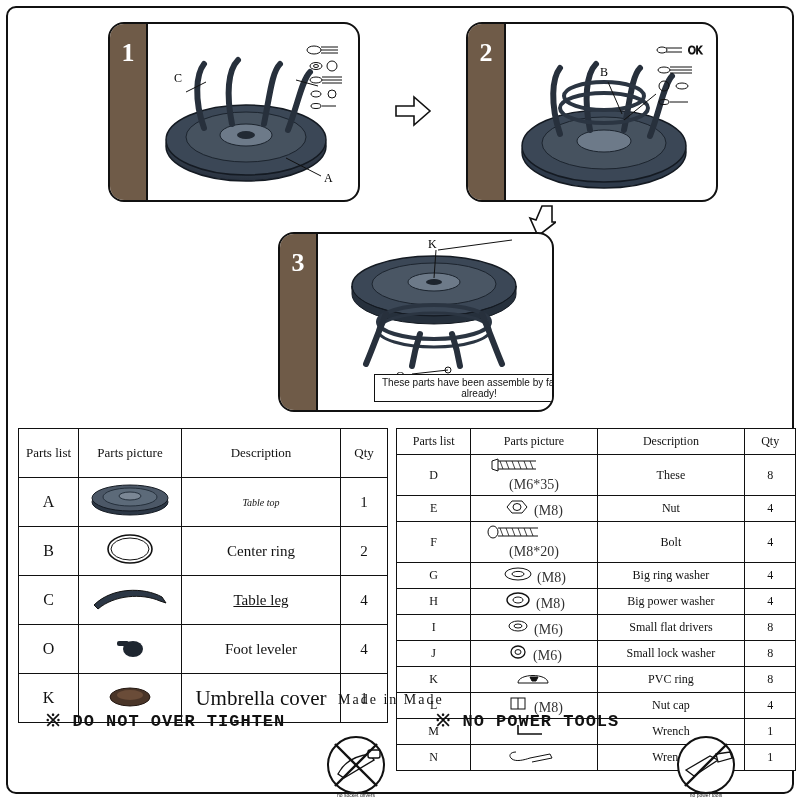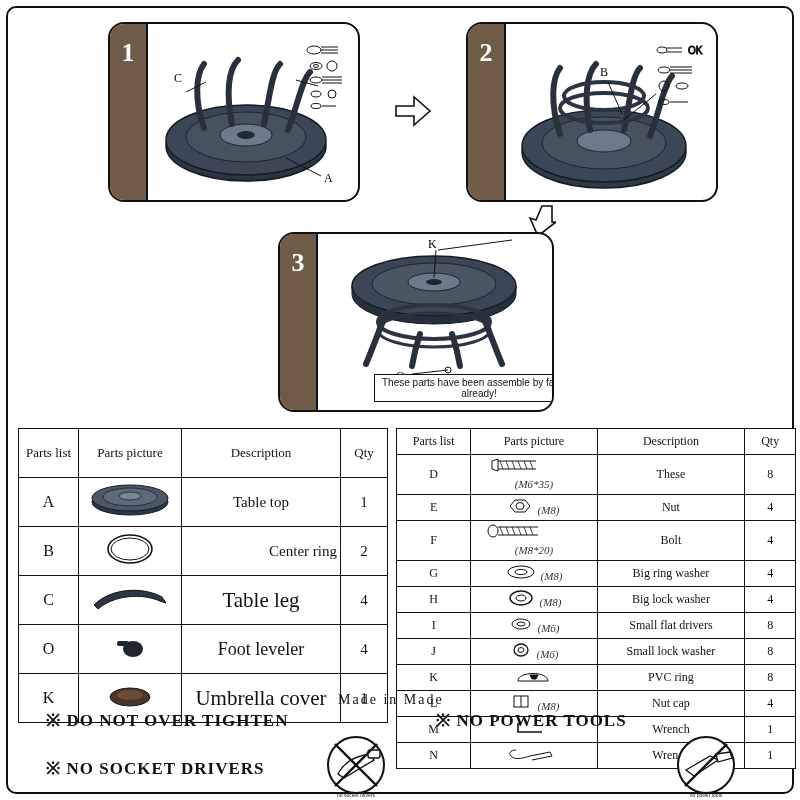--- a/index.html
+++ b/index.html
@@ -54,29 +54,29 @@
     font-weight:normal;padding:2px 3px;
   }
   #tableLeft{left:10px;top:420px;width:370px;}
   #tableRight{left:388px;top:420px;width:400px;}
   #tableLeft td,#tableLeft th{height:44px;}
   #tableRight td,#tableRight th{height:21px;font-size:12px;}
 
   .part-letter{font-size:16px;}
   .pic-cell{width:96px;}
   .qty-cell{width:40px;}
-  .code{font-size:11px;color:#333;font-style:italic;}
+  .code{font-size:14px;color:#333;}
 
   
   .madein{
     position:absolute;left:330px;top:684px;font-size:14px;letter-spacing:2px;
   }
   .warn{
     position:absolute;font-weight:bold;font-size:17px;letter-spacing:1px;
-    font-family:Liberation Serif, serif;
+    font-family:Liberation Mono, monospace;
   }
   #warn1{left:38px;top:700px;}
   #warn2{left:428px;top:700px;}
   #warn3{left:38px;top:748px;}
 
   .nosign{position:absolute;}
   #nosign1{left:300px;top:726px;width:96px;height:66px;}
   #nosign2{left:650px;top:726px;width:96px;height:66px;}
   .nosign .cap{
     position:absolute;bottom:2px;left:0;width:100%;text-align:center;
@@ -232,53 +232,53 @@
       <tr>
         <td class="part-letter">A</td>
         <td class="pic-cell">
           <svg width="84" height="36" viewBox="0 0 84 36">
             <ellipse cx="42" cy="20" rx="38" ry="13" fill="#2c3745" stroke="#141a22"></ellipse>
             <ellipse cx="42" cy="16" rx="38" ry="13" fill="#4c5867" stroke="#141a22"></ellipse>
             <ellipse cx="42" cy="15" rx="27" ry="9" fill="#5c6a79" stroke="#25303c"></ellipse>
             <ellipse cx="42" cy="14" rx="11" ry="4" fill="#7b8795" stroke="#25303c"></ellipse>
           </svg>
         </td>
-        <td style="font-size:15px;">Table top</td>
+        <td style="font-size:10px;font-style:italic;">Table top</td>
         <td class="qty-cell" style="font-size:15px;">1</td>
       </tr>
       <tr>
         <td class="part-letter">B</td>
         <td class="pic-cell">
           <svg width="60" height="34" viewBox="0 0 60 34">
             <ellipse cx="30" cy="17" rx="22" ry="14" fill="none" stroke="#111" stroke-width="1.6"></ellipse>
             <ellipse cx="30" cy="17" rx="19" ry="11" fill="none" stroke="#111" stroke-width="1"></ellipse>
           </svg>
         </td>
-        <td style="font-size:15px;text-align:right;">Center ring</td>
+        <td style="font-size:15px;">Center ring</td>
         <td class="qty-cell" style="font-size:15px;">2</td>
       </tr>
       <tr>
         <td class="part-letter">C</td>
         <td class="pic-cell">
           <svg width="84" height="34" viewBox="0 0 84 34">
             <path d="M6 24 C24 6 56 6 74 16 L78 22 L72 20 C54 12 26 14 10 28 Z" fill="#2c3745" stroke="#111"></path>
           </svg>
         </td>
-        <td style="font-size:21px;">Table leg</td>
+        <td style="font-size:15px;text-decoration:underline;">Table leg</td>
         <td class="qty-cell" style="font-size:15px;">4</td>
       </tr>
       <tr>
         <td class="part-letter">O</td>
         <td class="pic-cell">
           <svg width="50" height="32" viewBox="0 0 50 32">
             <ellipse cx="28" cy="18" rx="10" ry="8" fill="#1e2630"></ellipse>
             <rect x="12" y="10" width="12" height="5" rx="2" fill="#1e2630"></rect>
           </svg>
         </td>
-        <td style="font-size:18px;">Foot leveler</td>
+        <td style="font-size:15px;">Foot leveler</td>
         <td class="qty-cell" style="font-size:15px;">4</td>
       </tr>
       <tr>
         <td class="part-letter">K</td>
         <td class="pic-cell">
           <svg width="62" height="30" viewBox="0 0 62 30">
             <ellipse cx="31" cy="16" rx="20" ry="9" fill="#4a3528" stroke="#241812"></ellipse>
             <ellipse cx="31" cy="14" rx="13" ry="5" fill="#6a4c38"></ellipse>
           </svg>
         </td>
@@ -356,21 +356,21 @@
 
       <tr>
         <td>H</td>
         <td>
           <svg width="30" height="16" viewBox="0 0 30 16">
             <ellipse cx="15" cy="8" rx="11" ry="7" fill="none" stroke="#111" stroke-width="1.4"></ellipse>
             <ellipse cx="15" cy="8" rx="5" ry="3" fill="none" stroke="#111"></ellipse>
           </svg>
           <span class="code">(M8)</span>
         </td>
-        <td>Big lock washer</td>
+        <td>Big power washer</td>
         <td>4</td>
       </tr>
 
       <tr>
         <td>I</td>
         <td>
           <svg width="26" height="16" viewBox="0 0 26 16">
             <ellipse cx="13" cy="8" rx="9" ry="5" fill="none" stroke="#111"></ellipse>
             <ellipse cx="13" cy="8" rx="4" ry="2" fill="none" stroke="#111"></ellipse>
           </svg>
@@ -441,21 +441,20 @@
         <td>Wrench</td>
         <td>1</td>
       </tr>
     </tbody>
   </table>
 
   <div class="madein">Made  in  Made</div>
 
   <div class="warn" id="warn1">※ DO  NOT  OVER  TIGHTEN</div>
   <div class="warn" id="warn2">※ NO  POWER  TOOLS</div>
-  <div class="warn" id="warn3">※ NO  SOCKET  DRIVERS</div>
 
   <div class="nosign" id="nosign1">
     <svg width="96" height="66" viewBox="0 0 96 66">
       <circle cx="48" cy="31" r="28" fill="#fff" stroke="#111" stroke-width="2"></circle>
       <path d="M30 40 C36 28 46 22 62 20 L66 26 L36 44 Z" fill="#fff" stroke="#111" stroke-width="1.4"></path>
       <rect x="60" y="16" width="12" height="8" rx="2" fill="#fff" stroke="#111" stroke-width="1.4"></rect>
       <line x1="27" y1="52" x2="69" y2="10" stroke="#111" stroke-width="2.4"></line>
       <line x1="27" y1="10" x2="69" y2="52" stroke="#111" stroke-width="2.4"></line>
     </svg>
     <div class="cap">no socket drivers</div>

